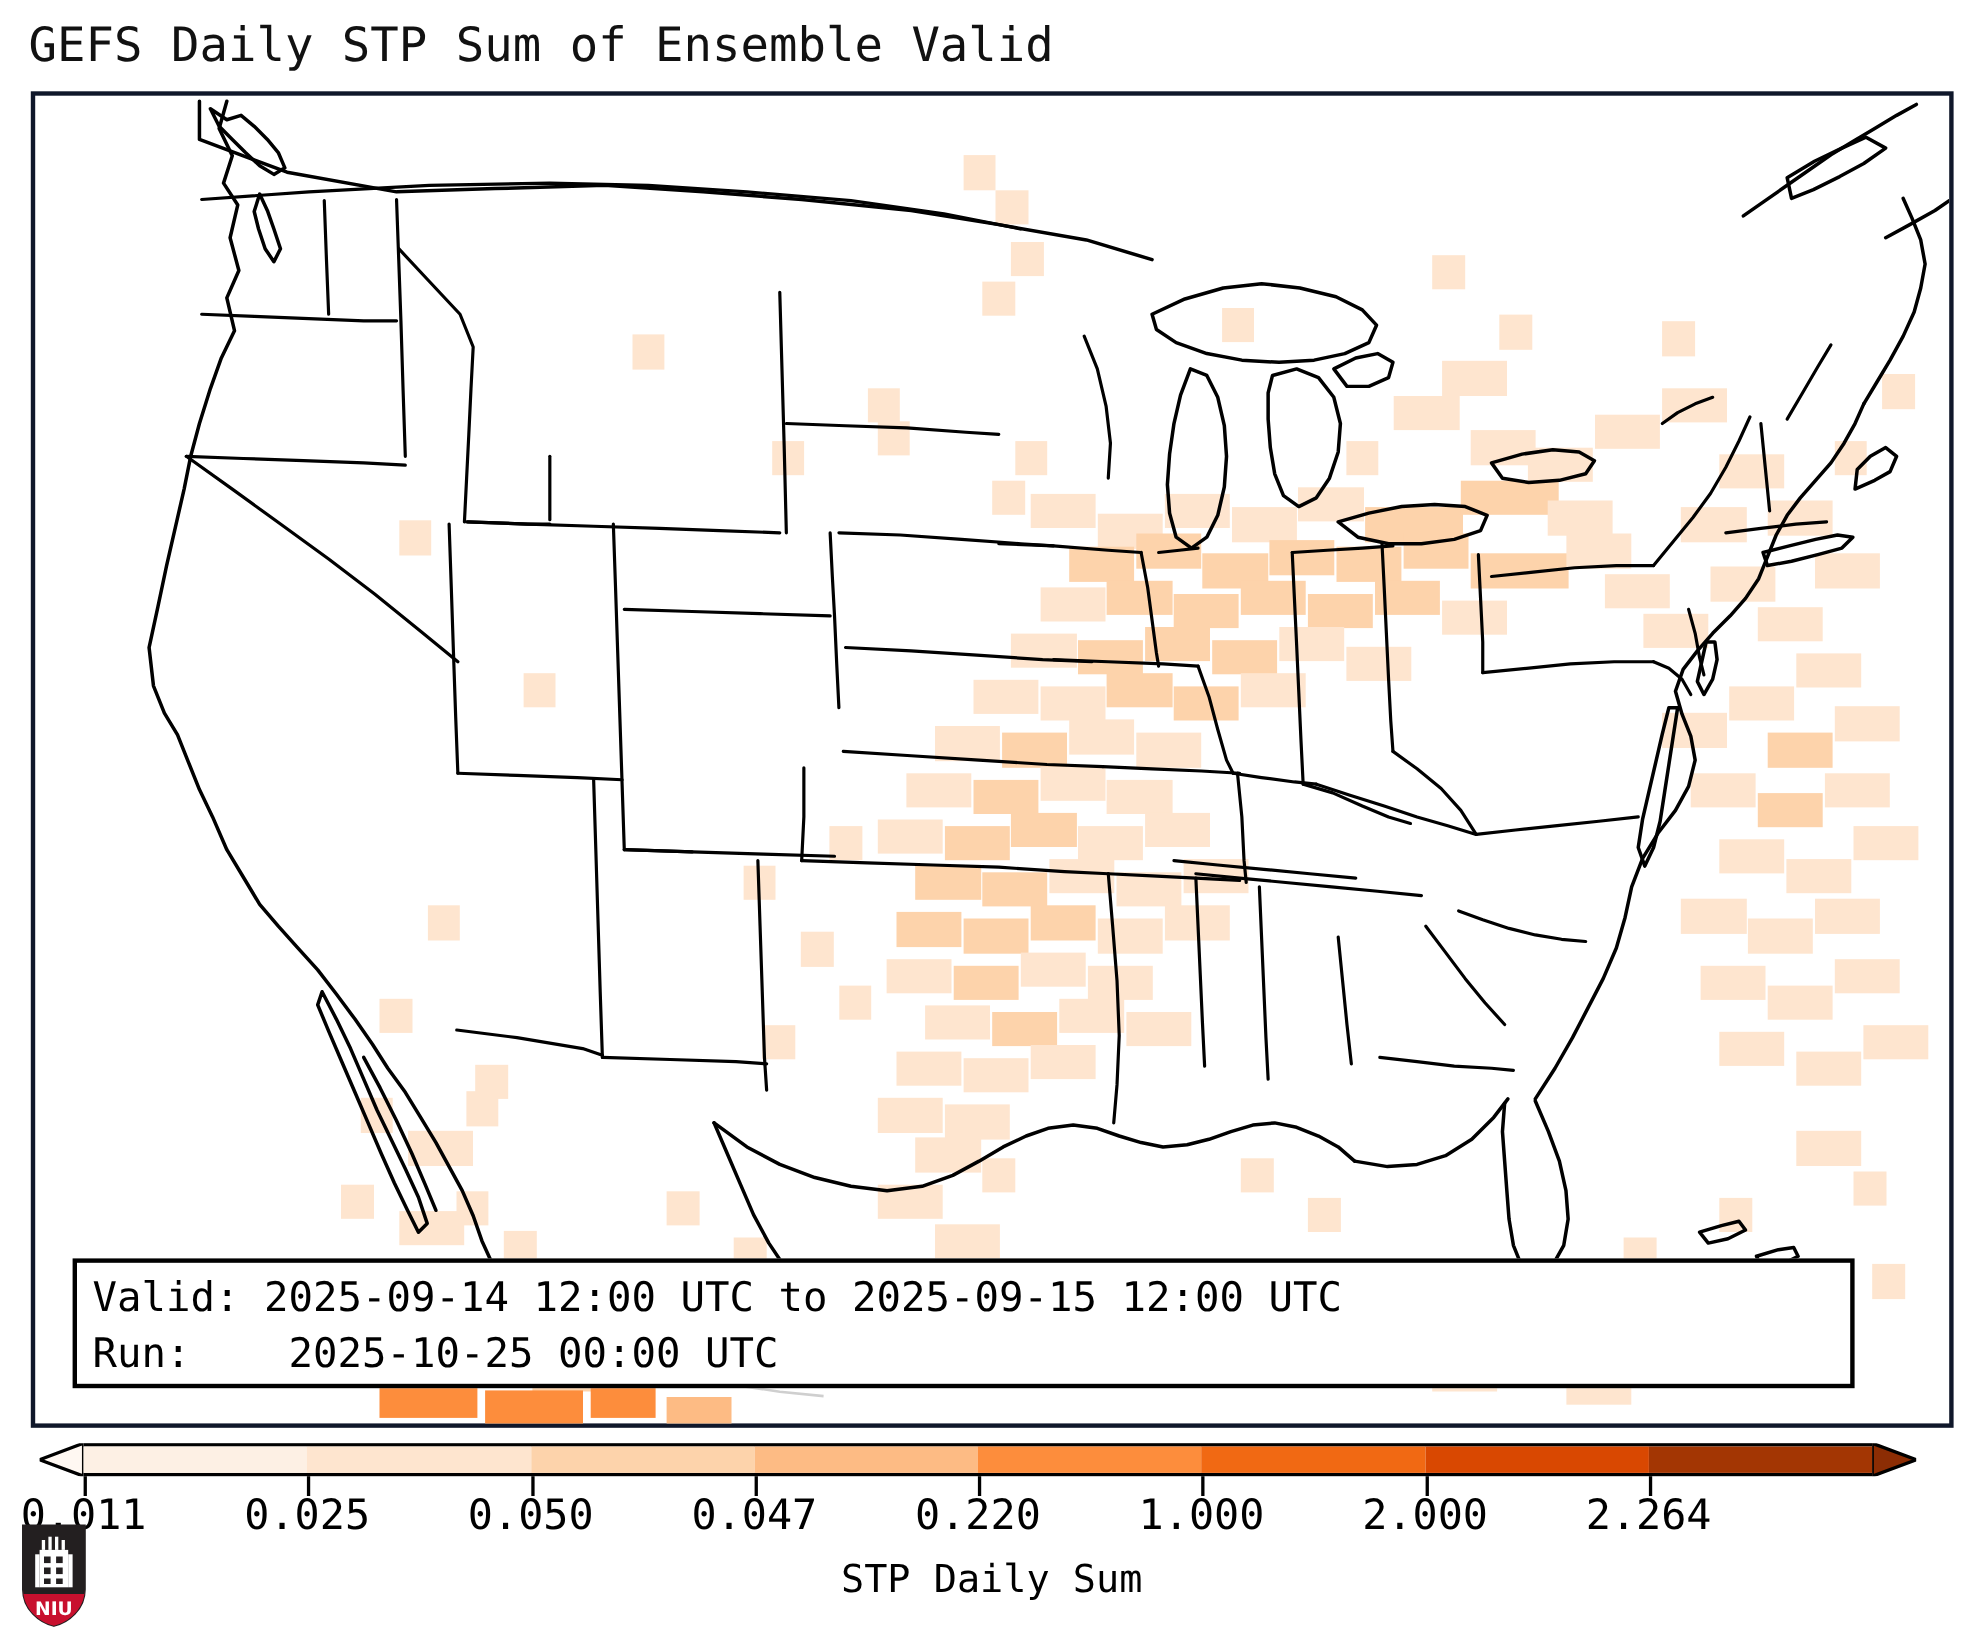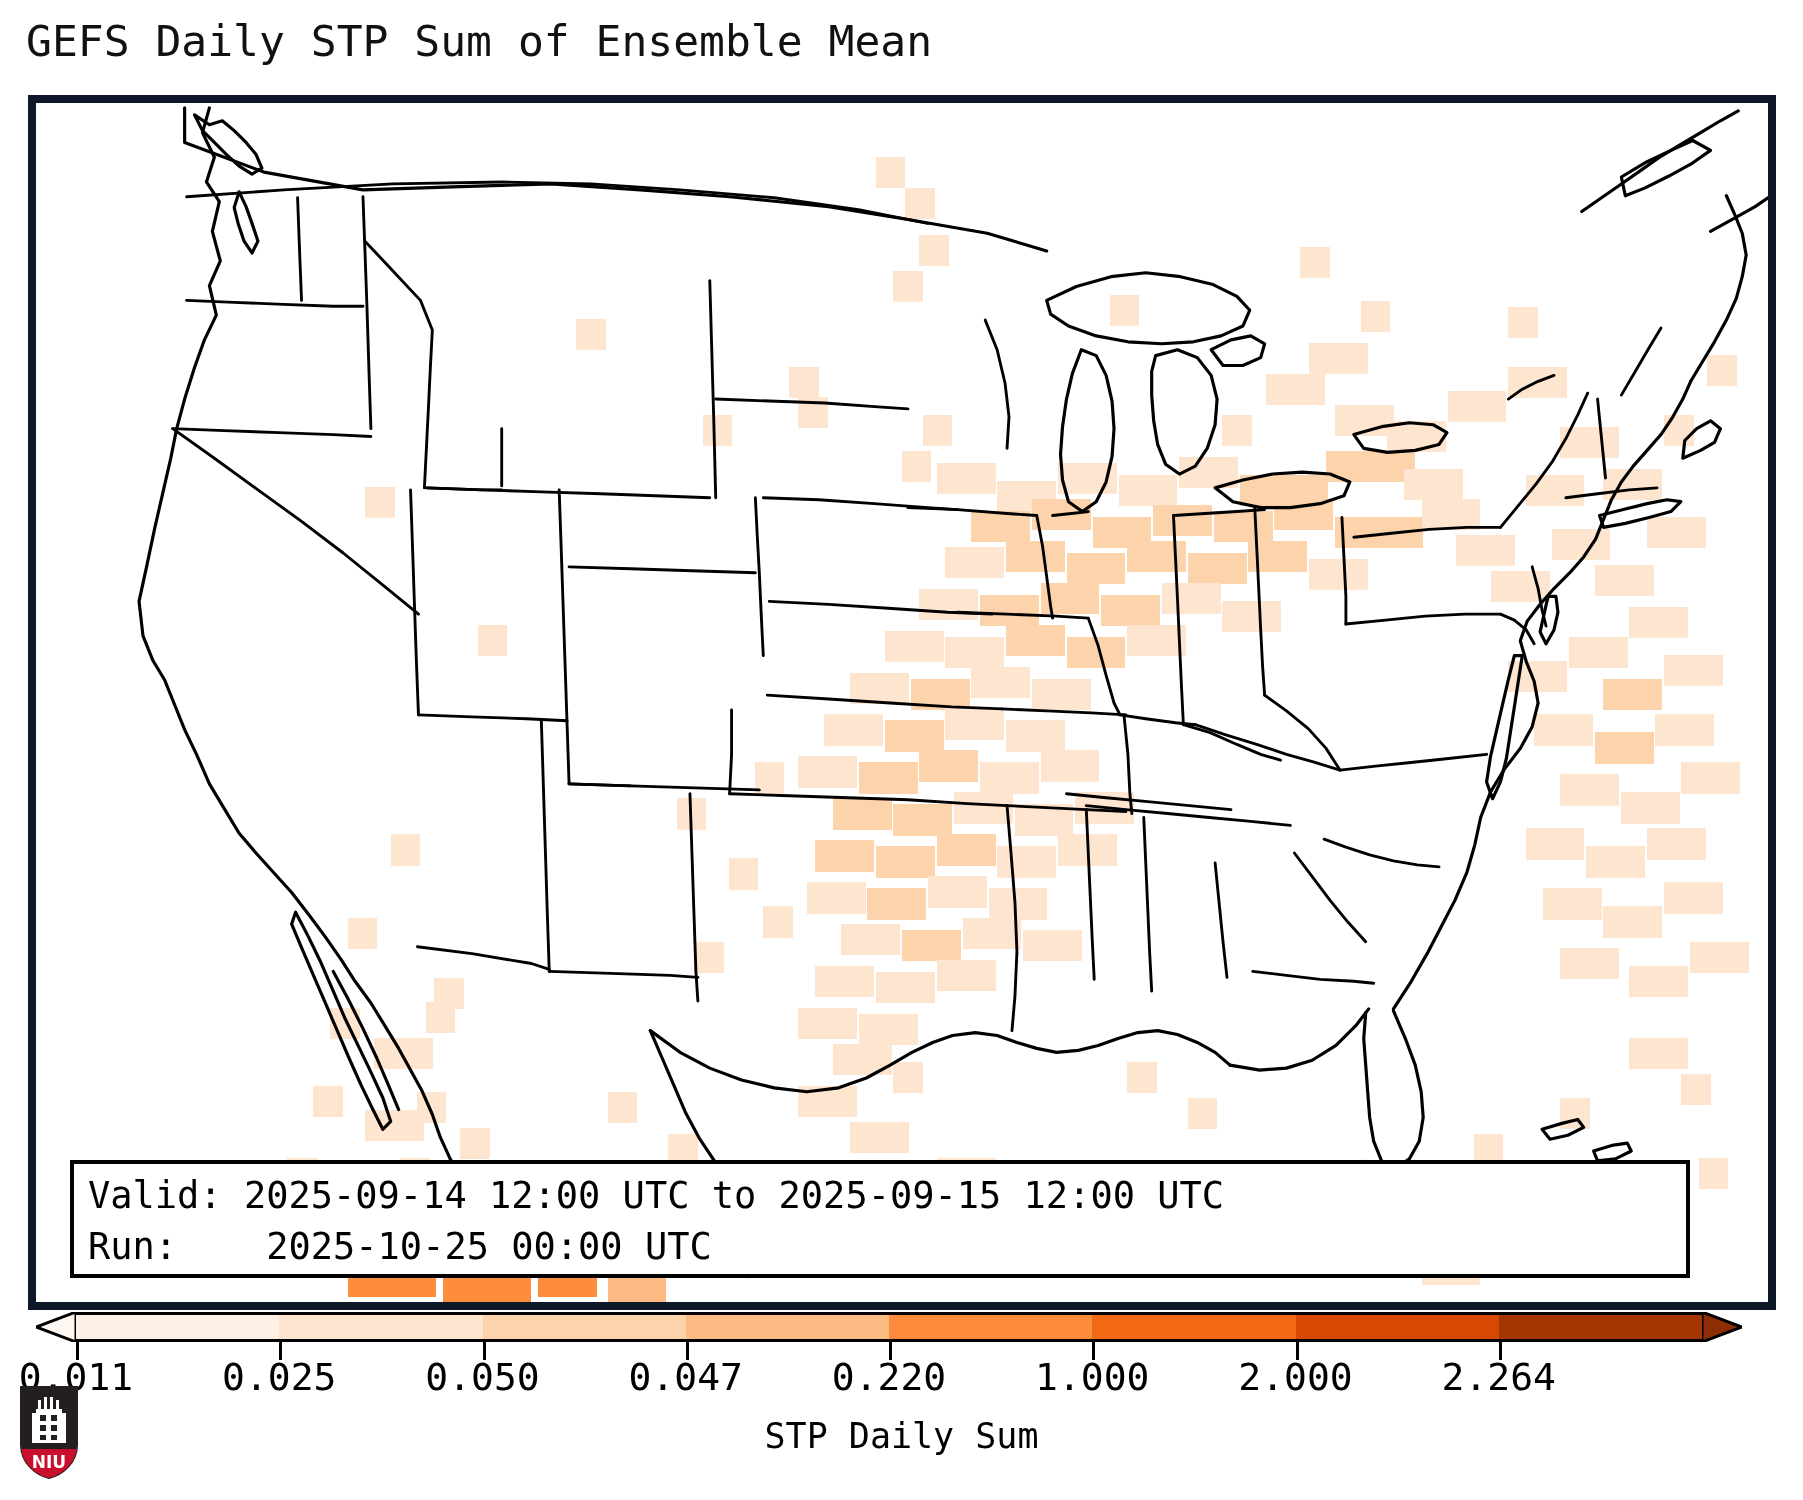--- a/index.html
+++ b/index.html
@@ -24,24 +24,24 @@
     letter-spacing: 0px;
     color: #111111;
     white-space: nowrap;
     font-family: "DejaVu Sans Mono", "Liberation Mono", monospace;
   }
 
   
   #map-frame {
     position: absolute;
     left: 28px;
-    top: 95px;
+    top: 83px;
     width: 1748px;
     height: 1215px;
-    border: 8px solid #0f172a;
+    border: 4px solid #0f172a;
     box-sizing: border-box;
     background: #ffffff;
     overflow: hidden;
   }
   #map-inner {
     position: absolute;
     inset: 0;
   }
 
   
@@ -183,21 +183,21 @@
     position: absolute;
     left: 18px;
     top: 1383px;
     width: 62px;
     height: 98px;
   }
 </style>
 </head>
 <body>
 
-<div id="page-title">GEFS Daily STP Sum of Ensemble Mean</div>
+<div id="page-title">GEFS Daily STP Sum of Ensemble Valid</div>
 
 <div id="map-frame">
   <div id="map-inner">
 
     <div id="data-layer">
         <div class="data-cell" style="left: 48.5%; top: 4.5%; width: 1.7%; height: 2.6%; background: rgb(254, 229, 207);"></div>
         <div class="data-cell" style="left: 50.2%; top: 7.1%; width: 1.7%; height: 2.6%; background: rgb(254, 229, 207);"></div>
         <div class="data-cell" style="left: 73%; top: 12%; width: 1.7%; height: 2.6%; background: rgb(254, 229, 207);"></div>
         <div class="data-cell" style="left: 31.2%; top: 18%; width: 1.7%; height: 2.6%; background: rgb(254, 229, 207);"></div>
         <div class="data-cell" style="left: 43.5%; top: 22%; width: 1.7%; height: 2.6%; background: rgb(254, 229, 207);"></div>

